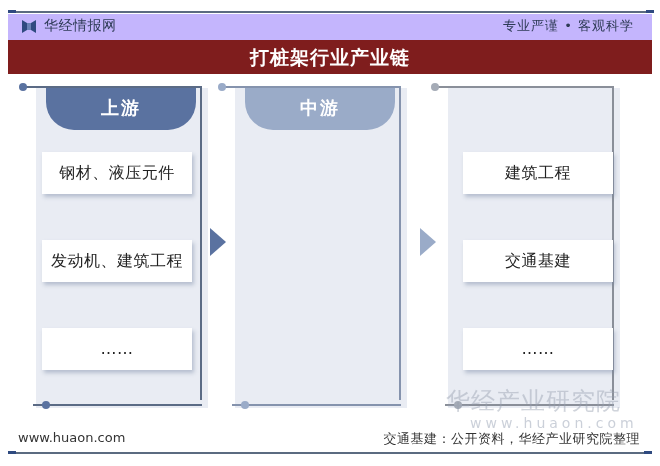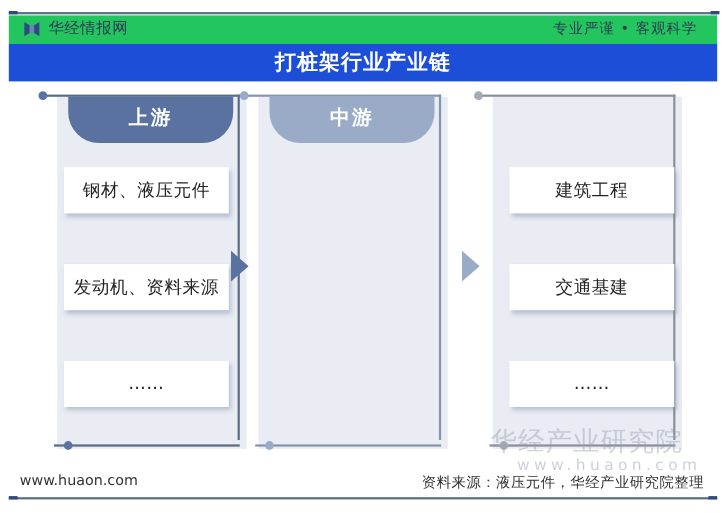--- a/index.html
+++ b/index.html
@@ -3,26 +3,26 @@
   <meta charset="utf-8">
   <style>
     * { box-sizing: border-box; margin: 0; padding: 0; }
     html, body { width: 660px; height: 466px; overflow: hidden; background: #ffffff; }
     body { position: relative; font-family: "DejaVu Sans", "Liberation Sans", sans-serif; color: #222; }
 
     .top-rule { position: absolute; left: 8px; top: 11px; width: 644px; height: 2px; background: #5b6b80; }
     .top-rule::before { content: ""; position: absolute; left: 0; top: -1px; width: 8px; height: 3px; background: #2f4a80; }
     .top-rule::after  { content: ""; position: absolute; right: -2px; top: -1px; width: 8px; height: 3px; background: #2f4a80; }
 
-    .header-bar { position: absolute; left: 8px; top: 14px; width: 644px; height: 26px; background: #22c55e; }
+    .header-bar { position: absolute; left: 8px; top: 14px; width: 644px; height: 26px; background: #c4b5fd; }
     .logo { position: absolute; left: 14px; top: 6px; width: 14px; height: 13px; }
     .brand { position: absolute; left: 36px; top: 3px; font-size: 14px; color: #2d3a55; letter-spacing: 0.5px; }
     .slogan { position: absolute; right: 18px; top: 3px; font-size: 13px; color: #2d3a55; letter-spacing: 1px; }
 
-    .title-bar { position: absolute; left: 8px; top: 40px; width: 644px; height: 34px; background: #1d4ed8; }
+    .title-bar { position: absolute; left: 8px; top: 40px; width: 644px; height: 34px; background: #7f1d1d; }
     .title-bar .title { display: block; text-align: center; line-height: 34px; color: #ffffff; font-size: 19px; font-weight: bold; letter-spacing: 1px; font-family: "DejaVu Serif", "Liberation Serif", serif; }
 
     .stage { position: absolute; top: 88px; width: 172px; height: 320px; background: #e9ecf3; }
     .stage .frame { position: absolute; left: -14px; top: -2px; width: 180px; height: 314px; border-top: 2px solid; border-right: 2px solid; }
     .stage .frame-bottom { position: absolute; left: -3px; bottom: 2px; width: 169px; height: 2px; }
     .dot { position: absolute; width: 8px; height: 8px; border-radius: 50%; }
     .stage-header { position: absolute; left: 10px; top: 0; width: 150px; height: 42px; border-radius: 0 0 28px 28px; color: #fff; font-size: 18px; font-weight: bold; text-align: center; line-height: 40px; font-family: "DejaVu Serif", "Liberation Serif", serif; letter-spacing: 2px; }
     .card { position: absolute; left: 6px; width: 150px; height: 42px; background: #ffffff; box-shadow: 2px 3px 4px rgba(120,135,165,0.45); text-align: center; line-height: 42px; font-size: 16px; color: #222; white-space: nowrap; letter-spacing: 0.5px; }
 
     .arrow { position: absolute; width: 0; height: 0; border-top: 14px solid transparent; border-bottom: 14px solid transparent; border-left: 16px solid; }
@@ -48,28 +48,28 @@
     <rect x="5" y="3" width="4" height="7" fill="#6a82b5"></rect>
   </svg>
   <span class="brand">华经情报网</span>
   <span class="slogan">专业严谨 • 客观科学</span>
 </div>
 
 <div class="title-bar">
   <span class="title">打桩架行业产业链</span>
 </div>
 
-<div class="stage" style="left:52px;">
+<div class="stage" style="left:36px;">
   <div class="frame" style="border-color:#5b6b85;"></div>
   <div class="dot" style="left:-17px; top:-5px; background:#5a72a0;"></div>
   <div class="frame-bottom" style="background:#5b6b85;"></div>
   <div class="dot" style="left:6px; bottom:-1px; background:#5a72a0;"></div>
   <div class="stage-header" style="background:#5a72a0;">上游</div>
   <div class="card" style="top:64px;">钢材、液压元件</div>
-  <div class="card" style="top:152px;">发动机、资料来源</div>
+  <div class="card" style="top:152px;">发动机、建筑工程</div>
   <div class="card" style="top:240px;">……</div>
 </div>
 
 <div class="arrow" style="left:210px; top:228px; border-left-color:#5a72a0;"></div>
 
 <div class="stage" style="left:235px;">
   <div class="frame" style="border-color:#8593ad;"></div>
   <div class="dot" style="left:-17px; top:-5px; background:#9aabc8;"></div>
   <div class="frame-bottom" style="background:#8593ad;"></div>
   <div class="dot" style="left:6px; bottom:-1px; background:#9aabc8;"></div>
@@ -85,14 +85,14 @@
   <div class="dot" style="left:6px; bottom:-1px; background:#a5abb6;"></div>
   <div class="card" style="top:152px; left:15px;">交通基建</div>
   <div class="card" style="top:64px; left:15px;">建筑工程</div>
   <div class="card" style="top:240px; left:15px;">……</div>
 </div>
 
 <div class="watermark">华经产业研究院</div>
 <div class="watermark-url">www.huaon.com</div>
 
 <div class="footer-url">www.huaon.com</div>
-<div class="footer-src">资料来源：液压元件，华经产业研究院整理</div>
+<div class="footer-src">交通基建：公开资料，华经产业研究院整理</div>
 <div class="bottom-rule"></div>
 
 </body></html>

